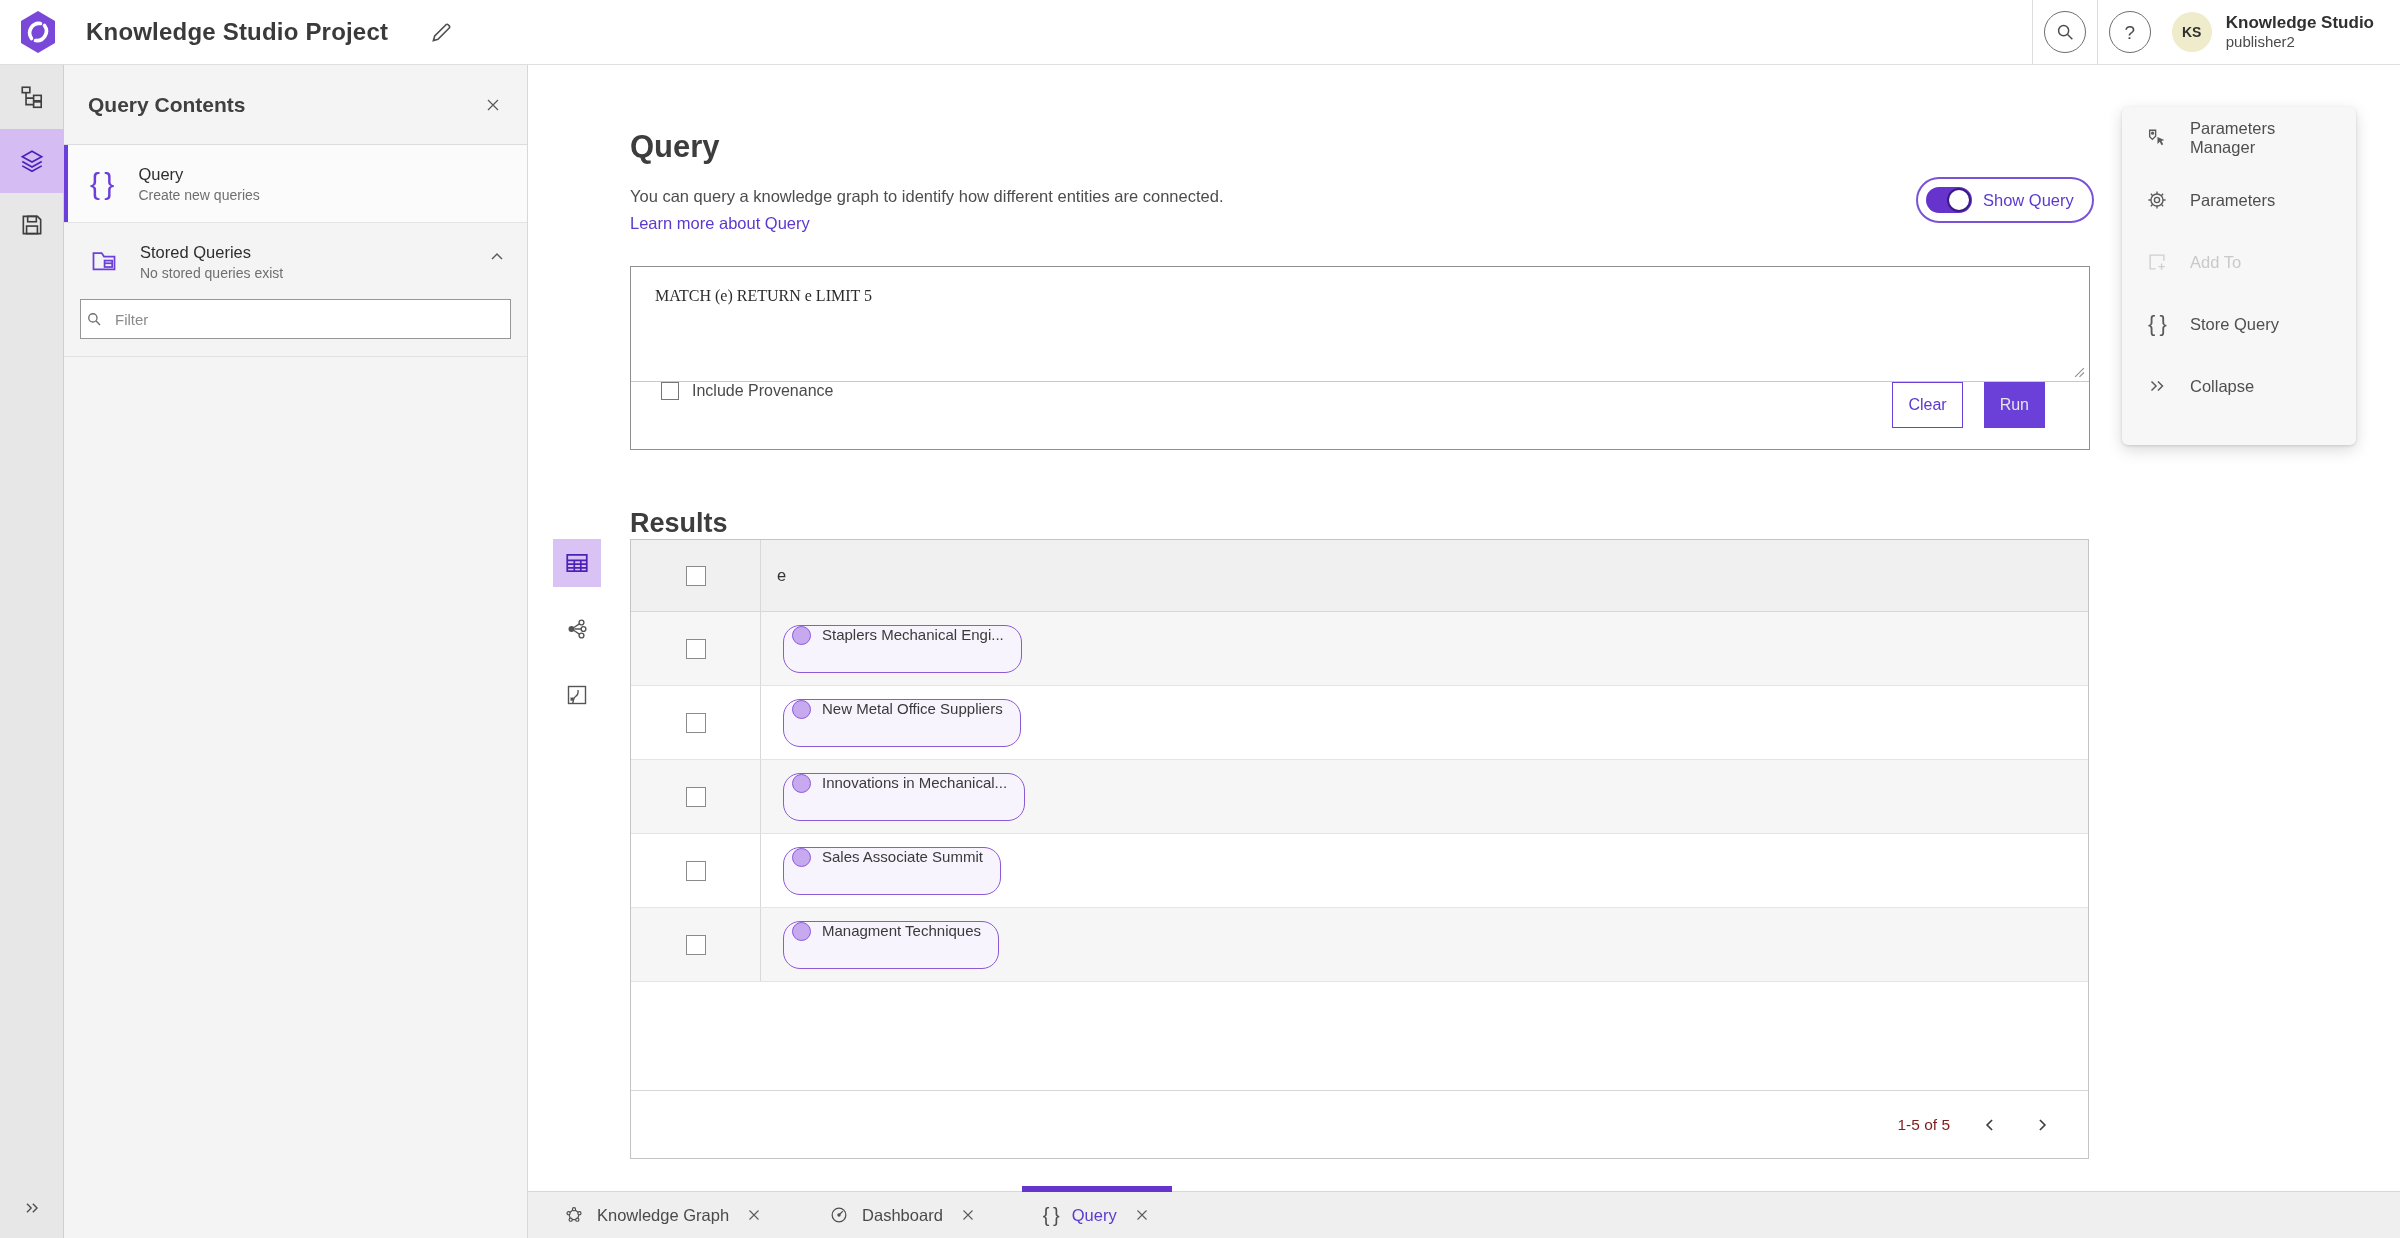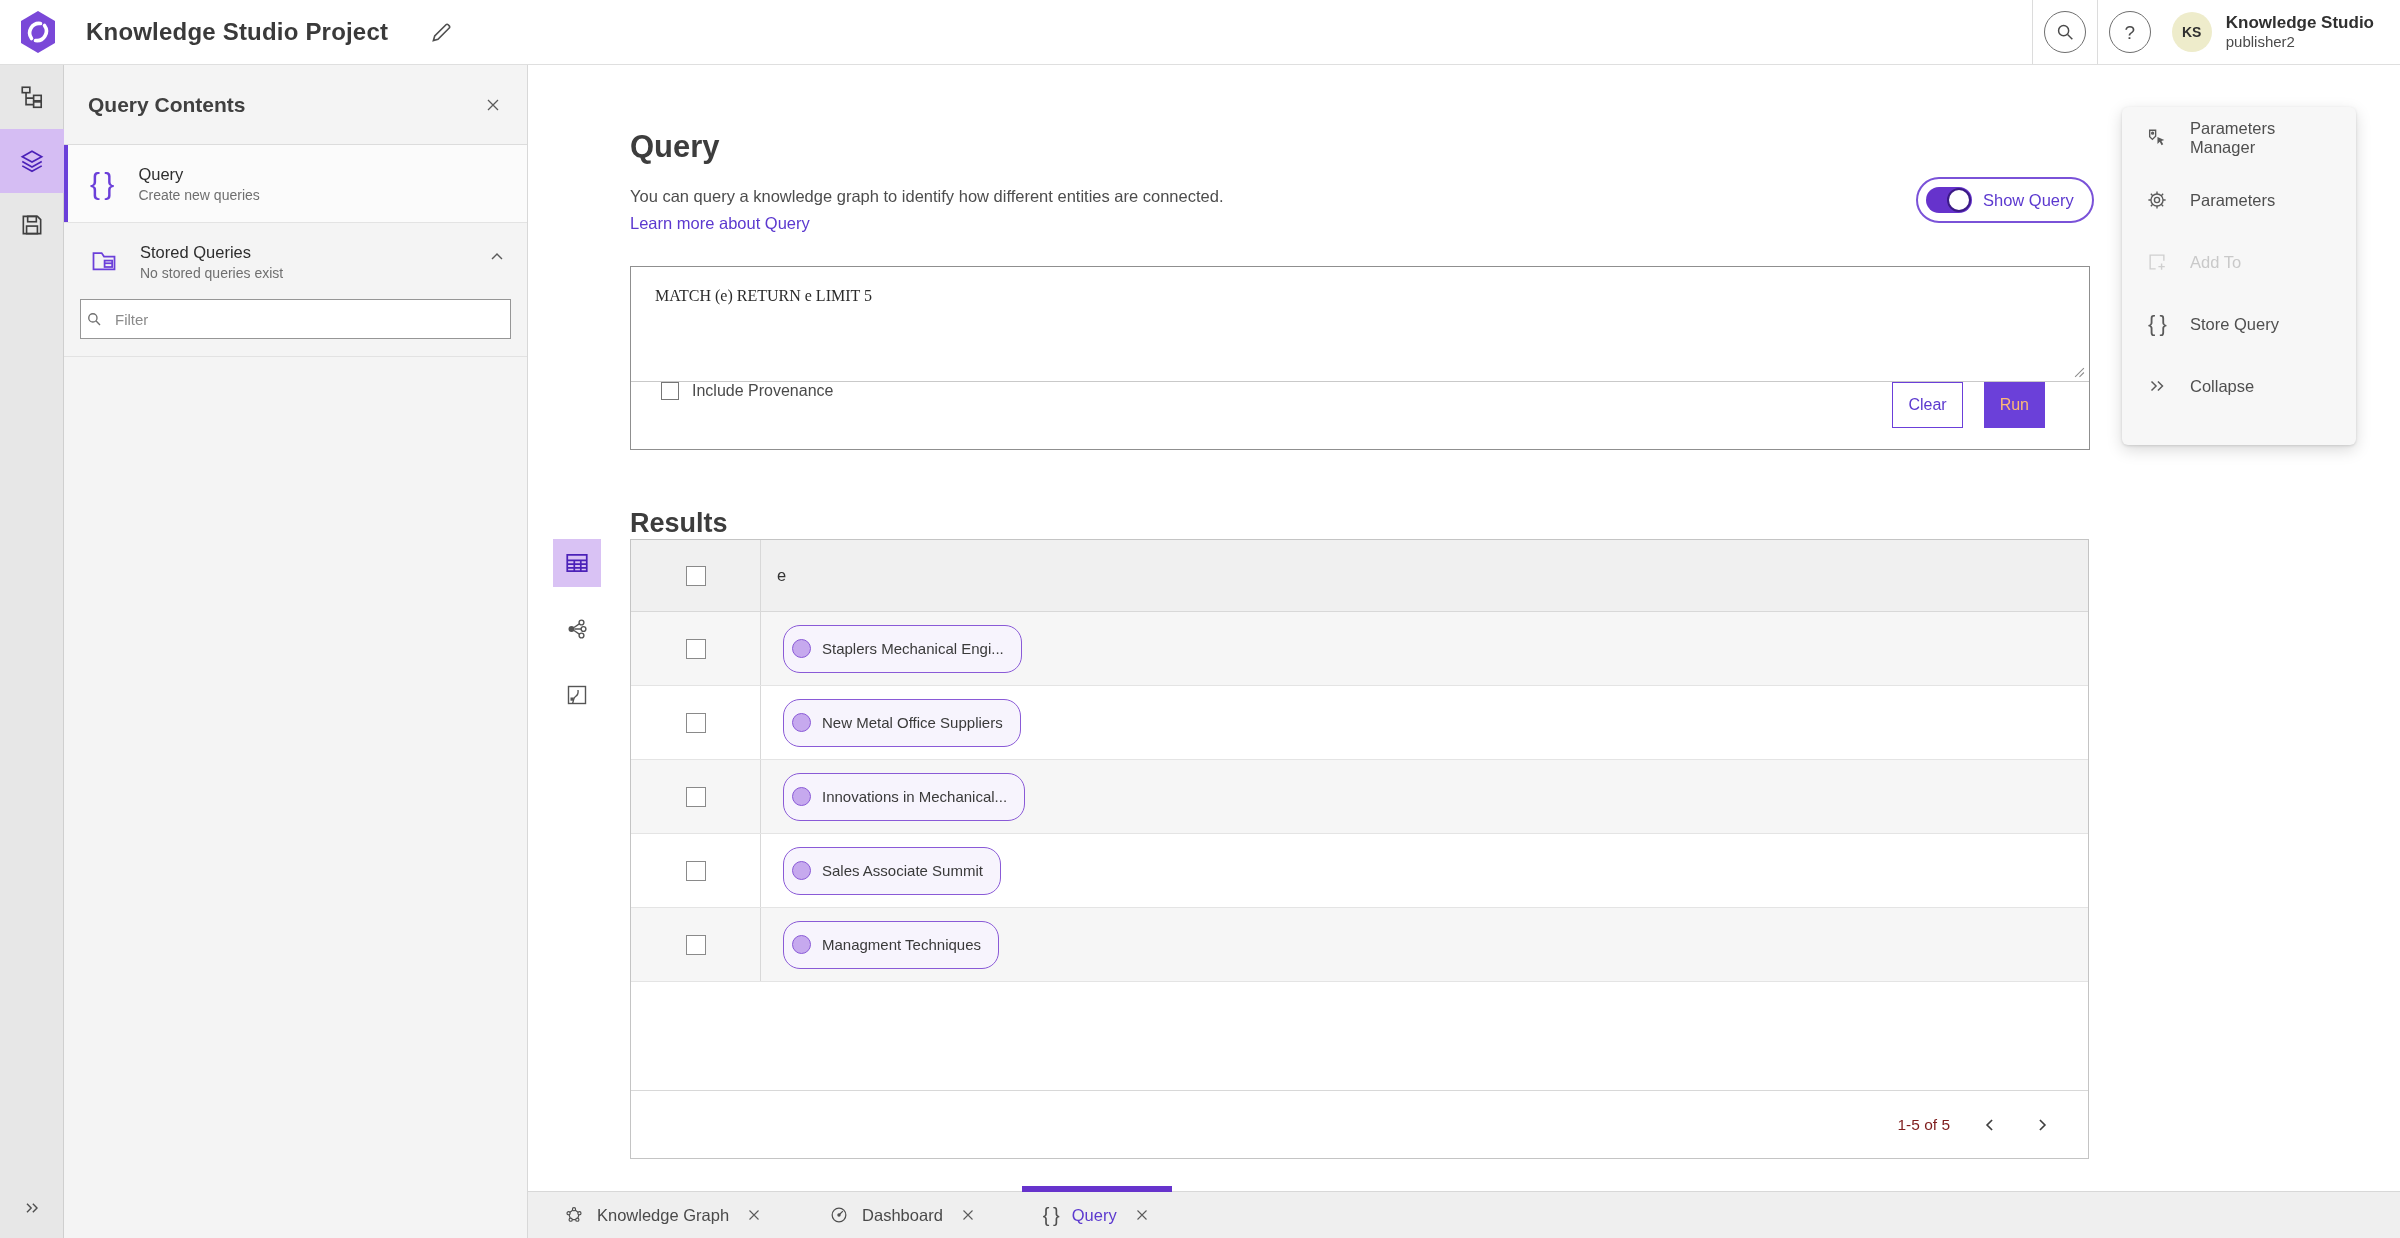--- a/index.html
+++ b/index.html
@@ -82,38 +82,38 @@
   .resize-glyph{position:absolute;right:4px;top:100px;color:#8f8f8f}
   .editor-footer{height:68px;border-top:1px solid #c9c9c9;display:flex;align-items:flex-start;
     padding:0 44px 0 30px;flex:none}
   .cb{appearance:none;-webkit-appearance:none;width:20px;height:20px;border:1px solid #8a8a8a;
     background:#fff;margin:0;cursor:pointer;flex:none}
   .cb-sm{width:18px;height:18px;border-color:#767676}
   .prov-label{margin-left:13px;font-size:16px;color:#4a4a4a}
   .fspacer{flex:1}
   .btn{font-family:inherit;font-size:16px;height:46px;padding:0 15px;cursor:pointer}
   .btn-clear{background:#fff;border:1px solid #6b3fd9;color:#5c39cf;margin-right:21px}
-  .btn-run{background:#6b40d9;border:1px solid #6b40d9;color:#fdba74}
+  .btn-run{background:#6b40d9;border:1px solid #6b40d9;color:#e5e5e5}
 
   .r-title{left:630px;top:486px;font-size:27px;font-weight:700;color:#3d3d3d}
   .view-toolbar{left:553px;top:539px;width:48px;display:flex;flex-direction:column;gap:18px}
   .view-btn{width:48px;height:48px;display:flex;align-items:center;justify-content:center;border:none;
     background:none;color:#555;cursor:pointer;padding:0}
   .view-btn.active{background:#d9c2f4;color:#4b21b8}
 
   .results-table{left:630px;top:539px;width:1459px;height:620px;border:1px solid #c4c4c4;background:#fff;
     display:flex;flex-direction:column}
   .t-header{height:72px;background:#f0f0f0;border-bottom:1px solid #d8d8d8;display:flex;flex:none}
   .t-check-col{width:130px;border-right:1px solid #d8d8d8;display:flex;align-items:center;
     justify-content:center;flex:none}
   .t-col-e{display:flex;align-items:center;padding-left:16px;font-size:16.5px;color:#333}
   .t-row{height:74px;display:flex;border-bottom:1px solid #e4e4e4;flex:none}
   .t-row.odd{background:#f6f6f6}
   .t-cell{display:flex;align-items:center;padding-left:22px;flex:1}
-  .entity-pill{display:inline-flex;align-items:center;gap:11px;height:48px;padding:0 17px 0 8px;
+  .entity-pill{display:inline-flex;align-items:flex-start;gap:11px;height:48px;padding:0 17px 0 8px;
     border:1.5px solid #8a5ad7;border-radius:17px;background:#f7f4fd;font-size:15px;color:#3a3a3a;cursor:pointer}
   .entity-dot{width:19px;height:19px;border-radius:50%;background:#c6a9ee;border:1.5px solid #8a5ad7;flex:none}
   .t-filler{flex:1}
   .t-footer{height:68px;border-top:1px solid #d8d8d8;display:flex;align-items:center;
     justify-content:flex-end;padding-right:14px;flex:none}
   .page-range{font-size:15.5px;color:#7f1d1d;margin-right:20px}
   .page-btn{width:40px;height:40px;border:none;background:none;color:#3f3f3f;cursor:pointer;
     display:flex;align-items:center;justify-content:center;padding:0;margin-right:12px}
 
   

